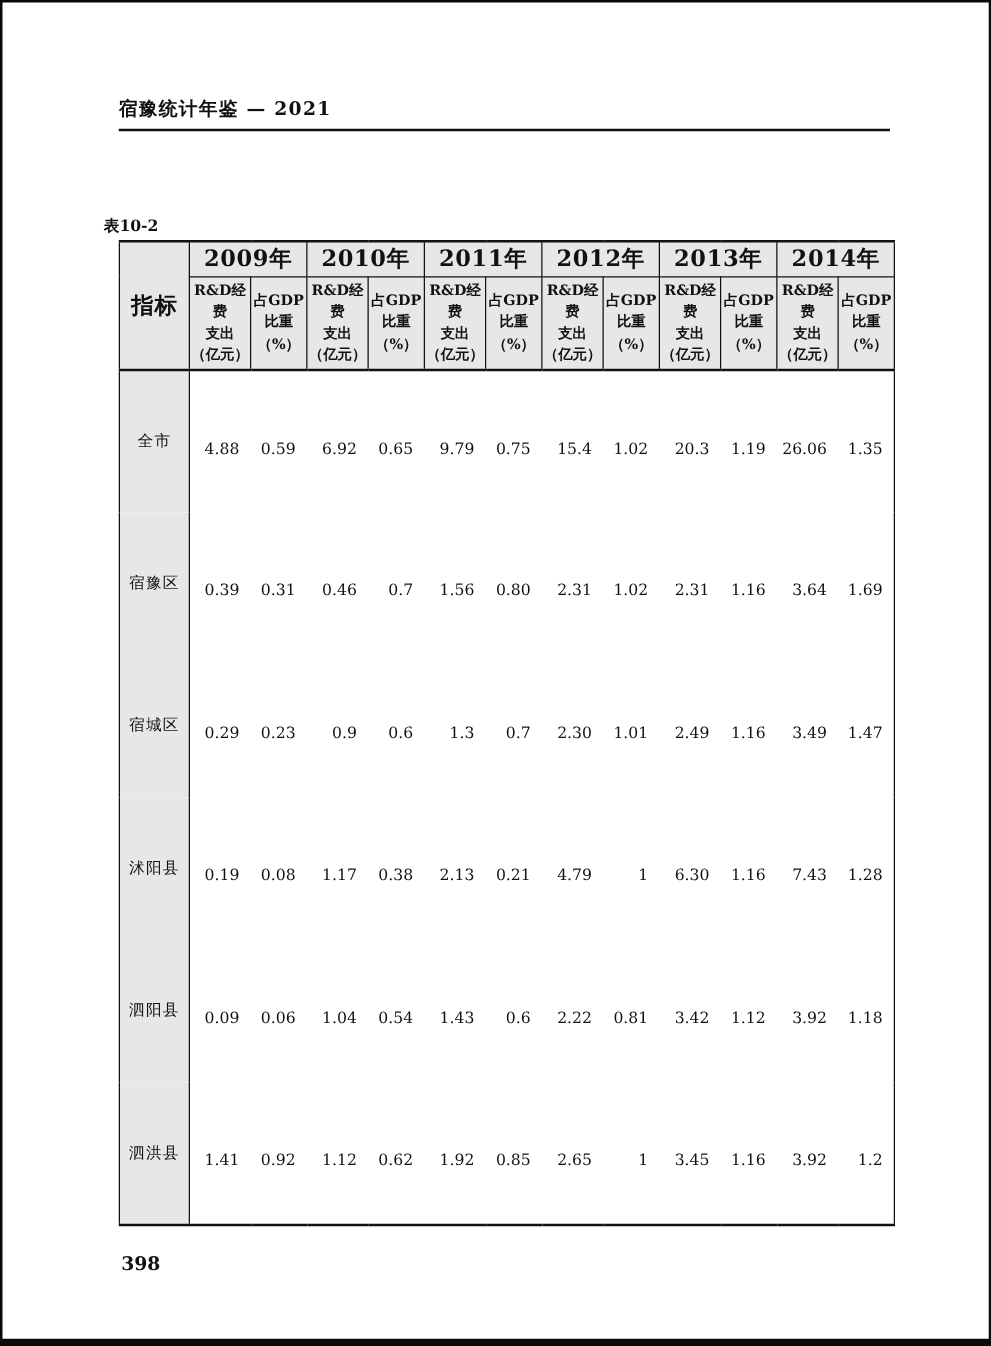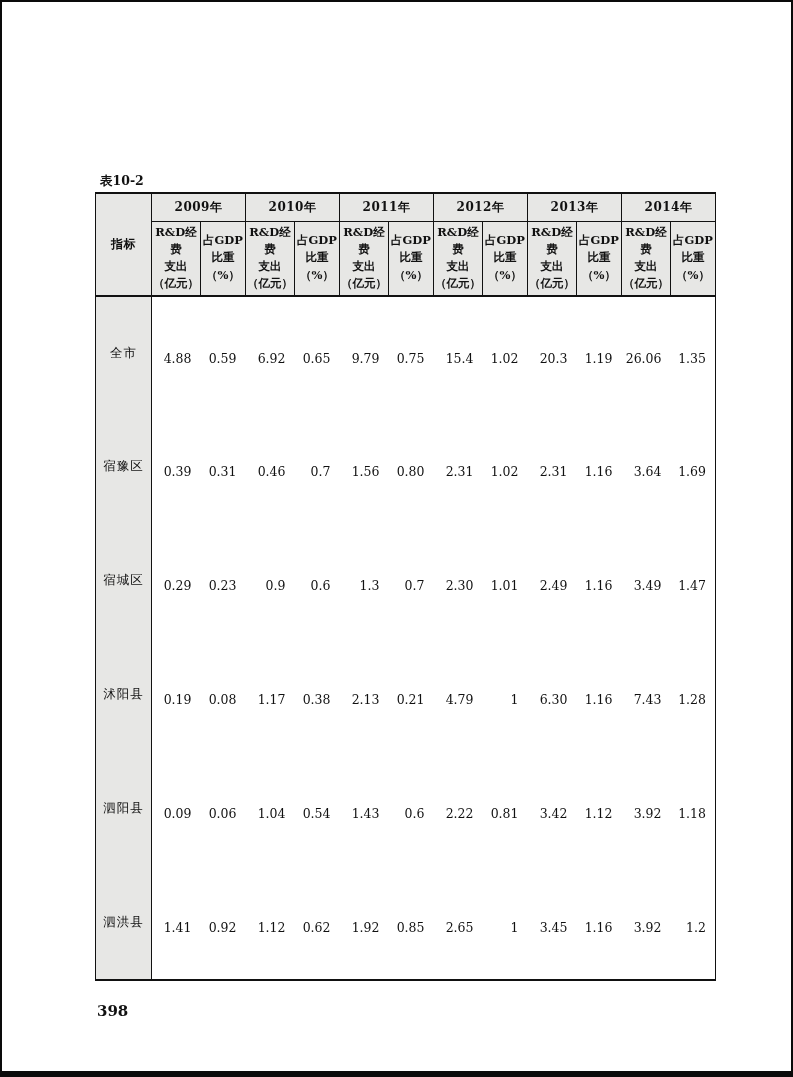--- a/index.html
+++ b/index.html
@@ -37,21 +37,21 @@
     left: 93px; top: 128px;
     width: 617px;
     text-align: right;
     font-size: 27px;
     font-weight: 500;
     letter-spacing: 3px;
     white-space: nowrap;
   }
   .table-label {
     position: absolute;
-    left: 98px; top: 171px;
+    left: 81px; top: 171px;
     font-size: 12.5px;
     font-weight: bold;
   }
   table.stat {
     position: absolute;
     left: 93px; top: 190px;
     width: 618px;
     border-collapse: collapse;
     table-layout: fixed;
     border: 1.5px solid #111;
@@ -61,21 +61,21 @@
   table.stat col.c-ind { width: 56px; }
   table.stat col.c-rd  { width: 49px; }
   table.stat col.c-gdp { width: 45px; }
   thead th {
     background: #e7e7e5;
     border: 1px solid #111;
     font-weight: bold;
     text-align: center;
     vertical-align: middle;
   }
-  thead tr.years th { font-size: 12px; height: 28px; letter-spacing: 0.5px; }
+  thead tr.years th { font-size: 18px; height: 28px; letter-spacing: 0.5px; }
   thead tr.subs th {
     font-size: 11.5px;
     height: 67px;
     line-height: 1.5;
     white-space: pre-line;
     border-bottom: 2.5px solid #111;
     padding: 2px 0;
   }
   thead th.ind {
     font-size: 12.5px;
@@ -107,20 +107,24 @@
     left: 95px; top: 1000px;
     font-size: 15px;
     font-weight: 600;
   }
 </style>
 </head>
 <body>
 
 <div class="page">
 
+  <header class="book-header">
+    <div class="book-title">宿豫统计年鉴 — 2021</div>
+    <div class="header-rule"></div>
+  </header>
 
 
   <div class="table-label">表10-2</div>
 
   <table class="stat">
     <colgroup id="cols">
         <col class="c-ind">
         <col class="c-rd">
         <col class="c-gdp">
         <col class="c-rd">

